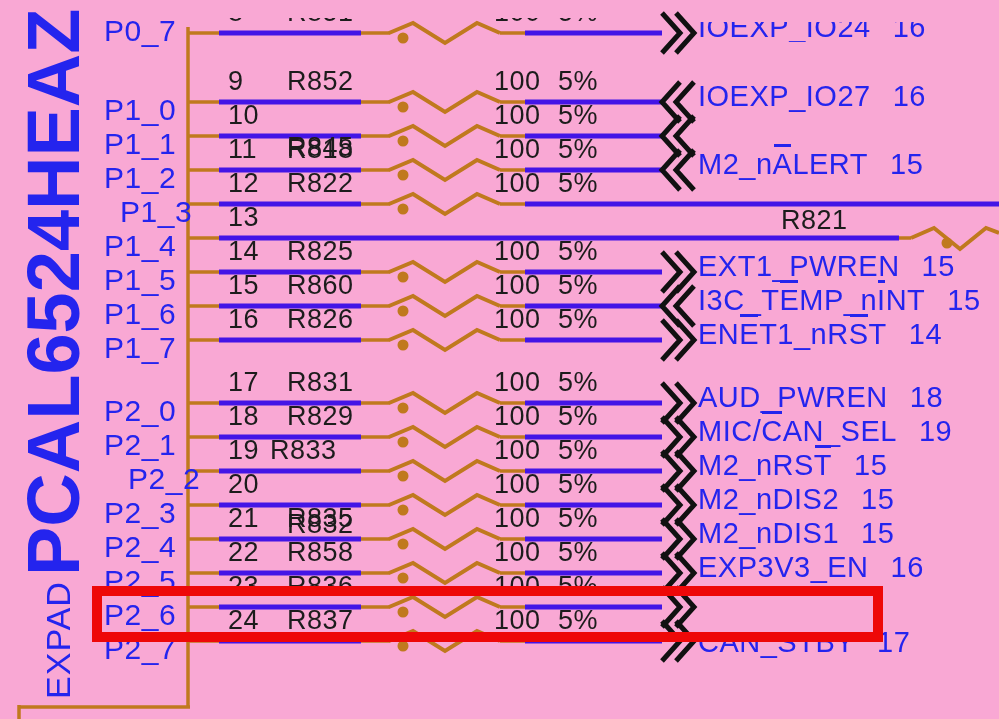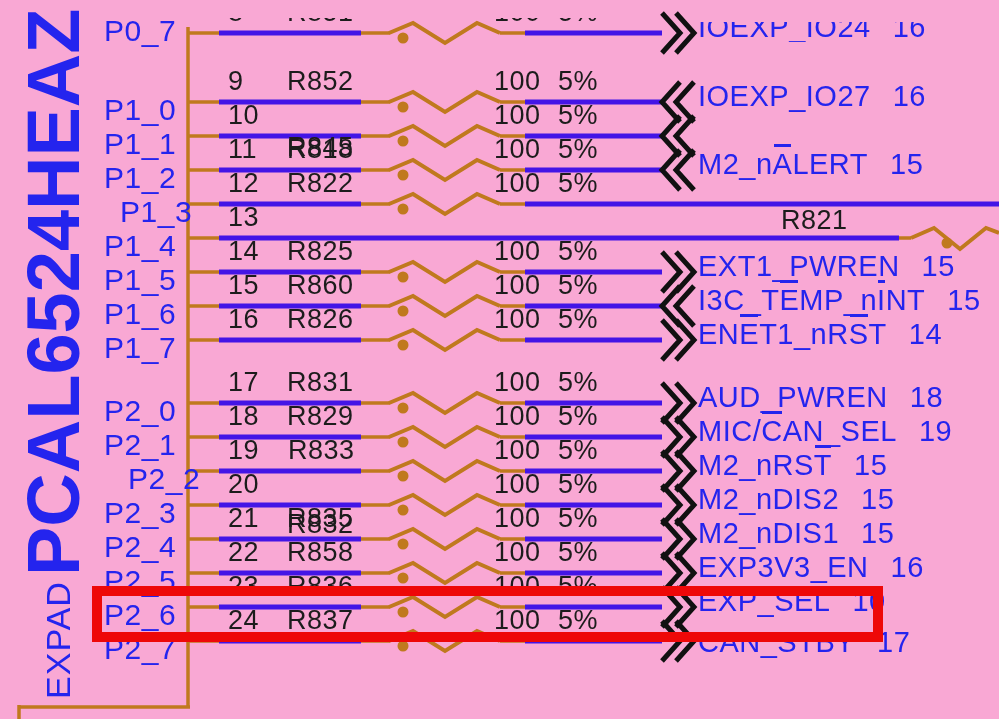--- a/index.html
+++ b/index.html
@@ -237,21 +237,21 @@
       <div class="lbl k" style="left: 558px; top: 369px;">5%</div>
       <div class="lbl sig" style="left: 698px; top: 383px;"><span>AUD_PWREN</span><span class="pg">18</span></div>
       <div class="lbl b" style="left: 104px; top: 430px;">P2_1</div>
       <div class="lbl k" style="left: 228px; top: 403px;">18</div>
       <div class="lbl k" style="left: 287px; top: 403px;">R829</div>
       <div class="lbl k" style="left: 494px; top: 403px;">100</div>
       <div class="lbl k" style="left: 558px; top: 403px;">5%</div>
       <div class="lbl sig" style="left: 698px; top: 417px;"><span>MIC/</span><span class="ov">C</span><span>AN_SEL</span><span class="pg">19</span></div>
       <div class="lbl b" style="left: 104px; top: 464px; margin-left: 24px;">P2_2</div>
       <div class="lbl k" style="left: 228px; top: 437px;">19</div>
-      <div class="lbl k" style="left: 288px; top: 437px; text-align: right;">R833</div>
+      <div class="lbl k" style="left: 270px; top: 437px; text-align: right;">R833</div>
       <div class="lbl k" style="left: 494px; top: 437px;">100</div>
       <div class="lbl k" style="left: 558px; top: 437px;">5%</div>
       <div class="lbl sig" style="left: 698px; top: 451px;"><span>M2_nRS</span><span class="ov">T</span><span class="pg">15</span></div>
       <div class="lbl b" style="left: 104px; top: 498px;">P2_3</div>
       <div class="lbl k" style="left: 228px; top: 471px;">20</div>
       <div class="lbl k" style="left: 287px; top: 471px; margin-top: 40px;">R832</div>
       <div class="lbl k" style="left: 494px; top: 471px;">100</div>
       <div class="lbl k" style="left: 558px; top: 471px;">5%</div>
       <div class="lbl sig" style="left: 698px; top: 485px;"><span>M2_nDIS2</span><span class="pg">15</span></div>
       <div class="lbl b" style="left: 104px; top: 532px;">P2_4</div>
@@ -264,21 +264,20 @@
       <div class="lbl k" style="left: 228px; top: 539px;">22</div>
       <div class="lbl k" style="left: 287px; top: 539px;">R858</div>
       <div class="lbl k" style="left: 494px; top: 539px;">100</div>
       <div class="lbl k" style="left: 558px; top: 539px;">5%</div>
       <div class="lbl sig" style="left: 698px; top: 553px;"><span>EXP3V3_EN</span><span class="pg">16</span></div>
       <div class="lbl b" style="left: 104px; top: 600px;">P2_6</div>
       <div class="lbl k" style="left: 228px; top: 573px;">23</div>
       <div class="lbl k" style="left: 287px; top: 573px;">R836</div>
       <div class="lbl k" style="left: 494px; top: 573px;">100</div>
       <div class="lbl k" style="left: 558px; top: 573px;">5%</div>
-      <div class="lbl sig" style="left: 698px; top: 587px;"><span>EXP_SEL</span><span class="pg">10</span></div>
       <div class="lbl b" style="left: 104px; top: 634px;">P2_7</div>
       <div class="lbl k" style="left: 228px; top: 607px;">24</div>
       <div class="lbl k" style="left: 287px; top: 607px;">R837</div>
       <div class="lbl k" style="left: 494px; top: 607px;">100</div>
       <div class="lbl k" style="left: 558px; top: 607px;">5%</div>
       <div class="lbl sig" style="left: 698px; top: 621px; margin-top: 7px;"><span>CAN_STBY</span><span class="pg">17</span></div>
     </div>
   <div class="icname">PCAL6524HEAZ</div>
   <div class="expad">EXPAD</div>
   <div class="redbox"></div>

